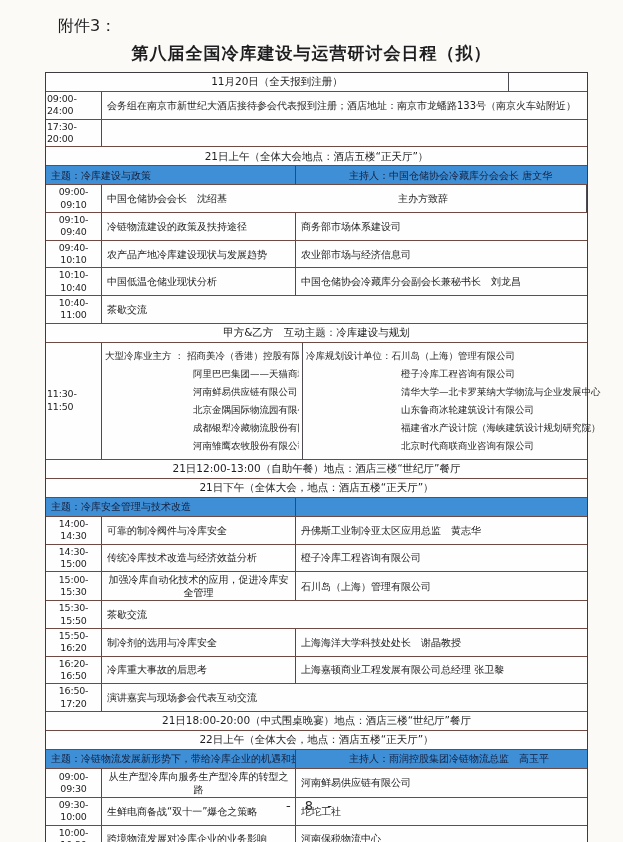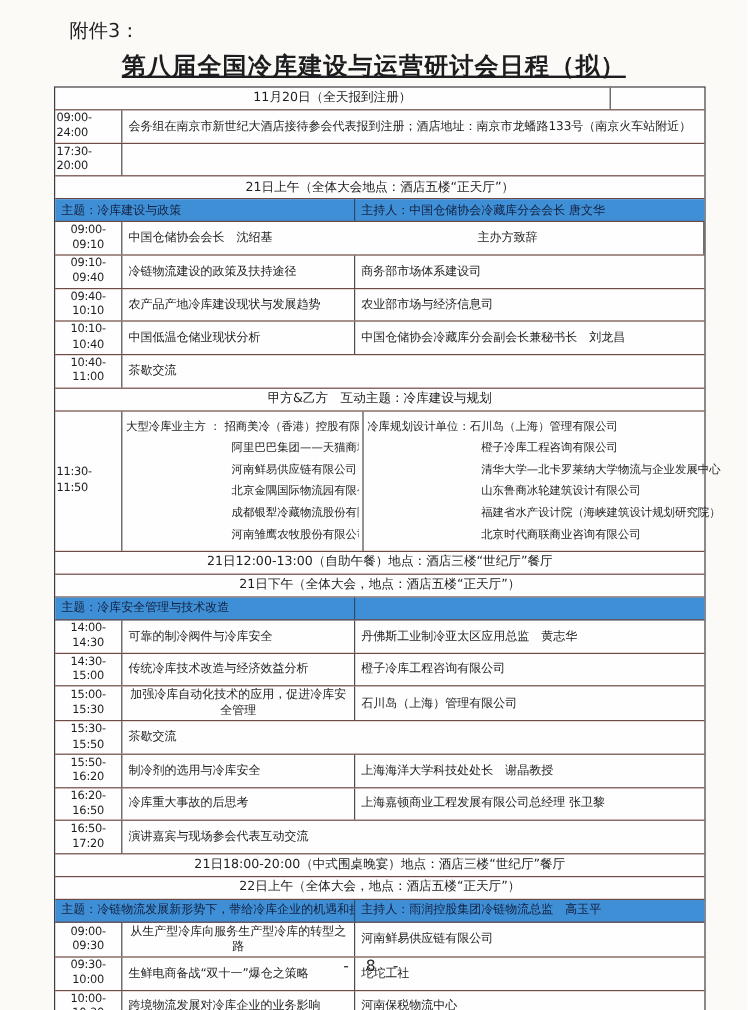--- a/index.html
+++ b/index.html
@@ -11,36 +11,36 @@
     --ink:#1d1d1f;
   }
   html,body{margin:0;padding:0;}
   body{
     width:623px;height:842px;position:relative;overflow:hidden;
     background:#fbfaf7;color:var(--ink);
     font-family:"DejaVu Sans","Liberation Sans",sans-serif;
   }
   .attachment{position:absolute;left:58px;top:16px;font-size:16px;}
   .doc-title{position:absolute;left:0;top:42px;width:100%;text-align:center;
-    font-size:20px;font-weight:bold;letter-spacing:1px;
-    font-family:"DejaVu Serif","Liberation Serif",serif;text-decoration:underline;}
+    font-size:17px;font-weight:bold;letter-spacing:1px;
+    font-family:"DejaVu Serif","Liberation Serif",serif;}
   .tbl{position:absolute;left:45px;top:72px;width:543px;
     border:1.4px solid var(--frame);background:#fefefe;box-sizing:border-box;}
   .row{display:flex;align-items:stretch;border-bottom:1px solid var(--hline);}
   .row:last-child{border-bottom:none;}
   .cell{display:flex;align-items:center;padding:1px 5px;font-size:10px;line-height:1.3;box-sizing:border-box;}
   .r-std{min-height:17px;text-align:center;}
   .r-hdr{min-height:18px;}
   .time{flex:0 0 56px;width:56px;justify-content:center;padding:1px 1px;
     border-right:1px solid var(--vline);font-size:9.5px;letter-spacing:-0.2px;}
   .topic{flex:0 0 194px;width:194px;border-right:1px solid var(--vline);}
   .speaker{flex:1;}
   .wide{flex:1;}
   .center-cell{flex:1;justify-content:center;text-align:center;font-size:10.5px;}
-  .blue{background:var(--header_blue);color:var(--blue_text);}
+  .blue{background:var(--header_blue);color:var(--blue_text);gap:48px;}
   .blue .cell{font-size:10px;}
   .btheme{flex:0 0 250px;width:250px;border-right:1px solid #2e4a66;white-space:nowrap;overflow:hidden;}
   .bhost{flex:1;white-space:nowrap;overflow:hidden;}
   .day-main{flex:1;justify-content:center;text-align:left;font-size:10.5px;}
   .day-tail{flex:0 0 79px;border-left:1px solid var(--vline);}
   .bigrow{min-height:110px;}
   .biglist{display:flex;flex-direction:column;justify-content:center;padding:4px 3px;}
   .biglist.left{flex:0 0 194px;width:194px;border-right:1px solid var(--vline);}
   .biglist.right{flex:1;}
   .bigline{font-size:9.5px;line-height:18px;white-space:nowrap;overflow:hidden;}

